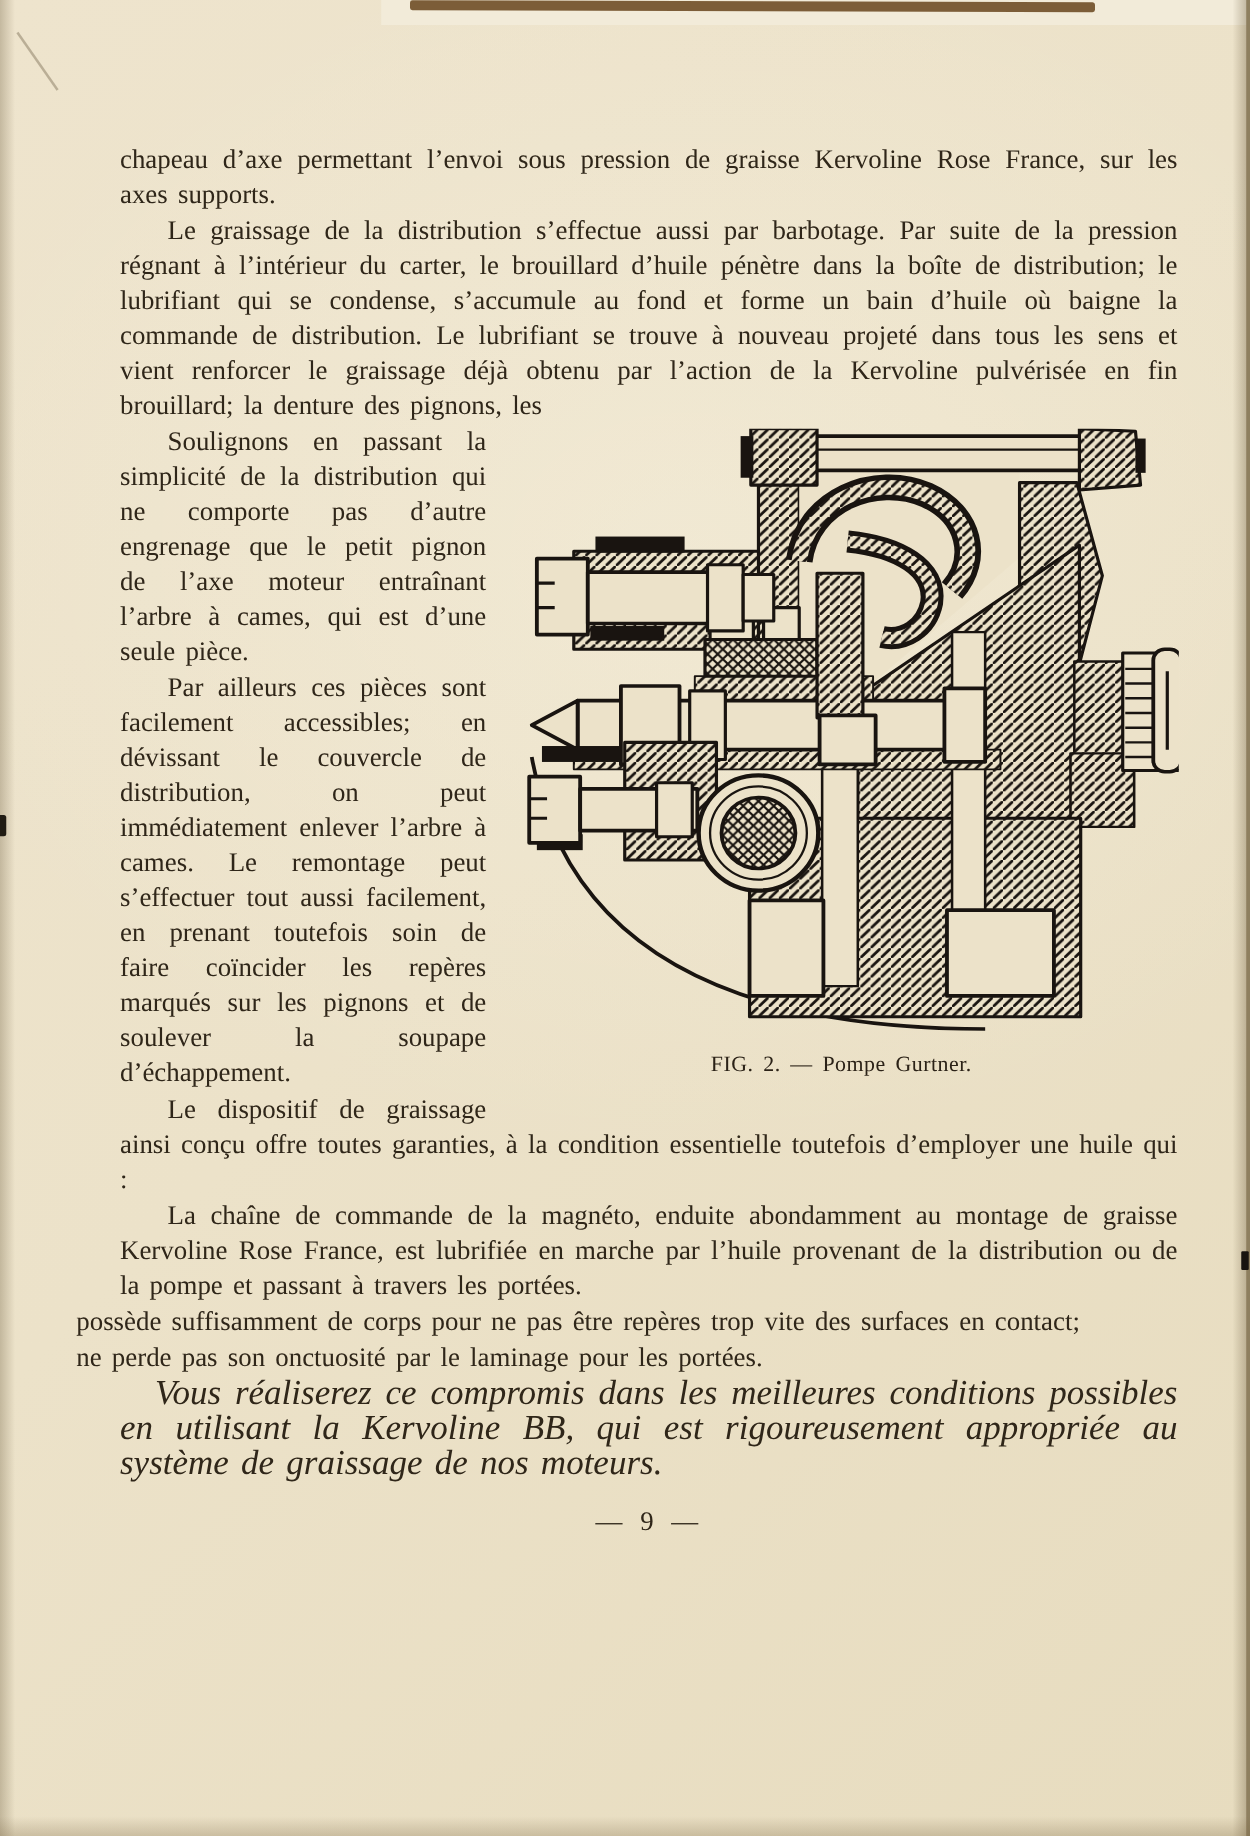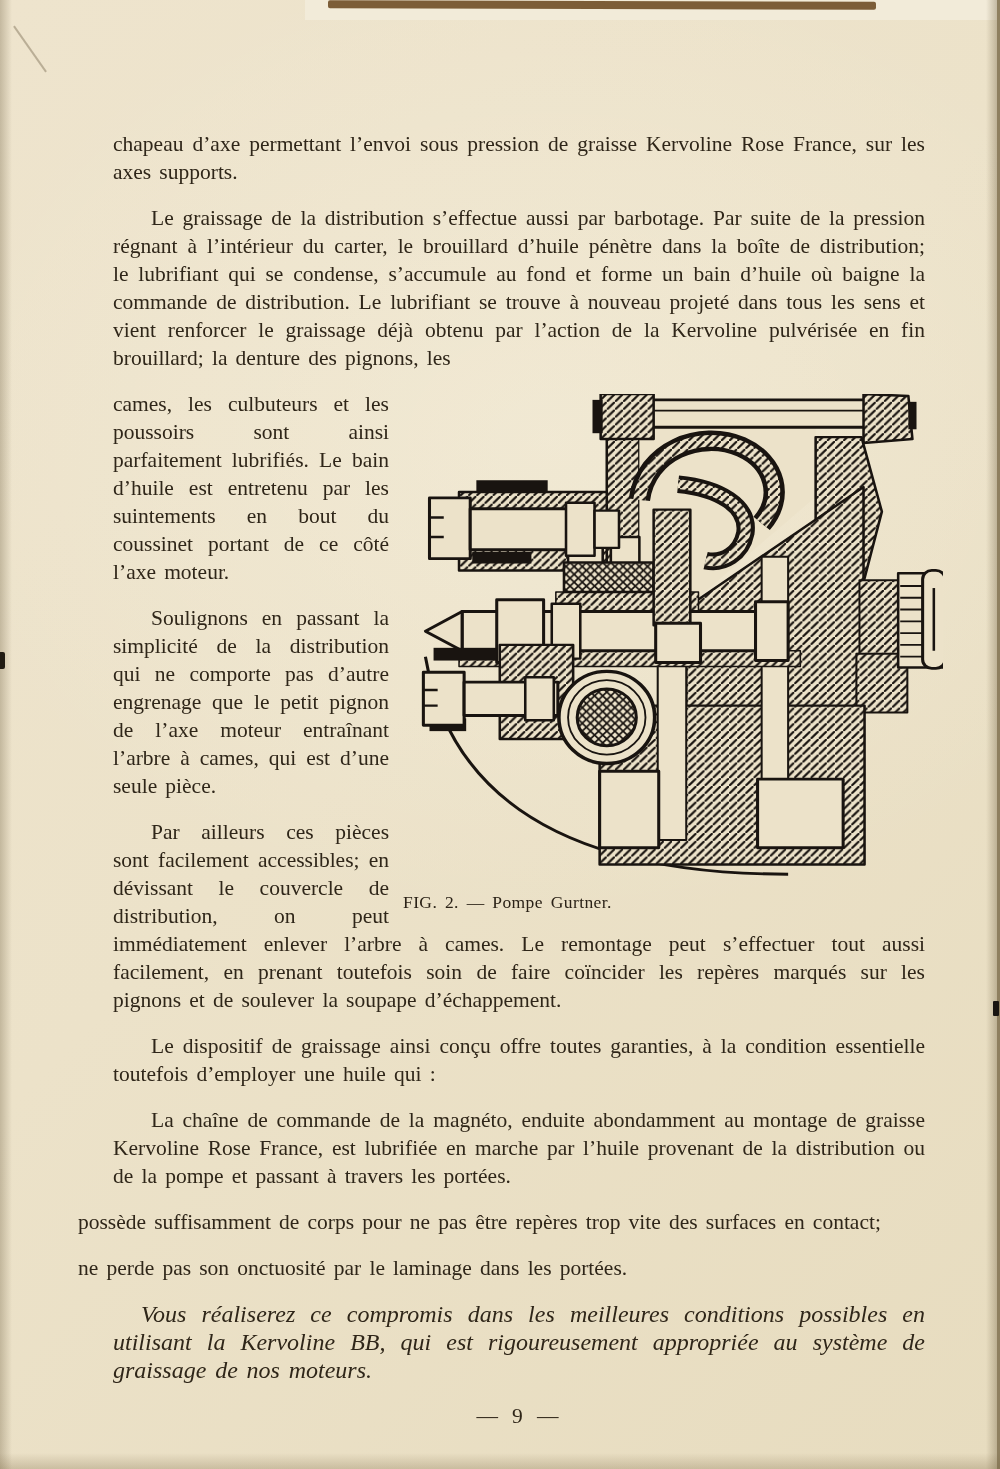--- a/index.html
+++ b/index.html
@@ -24,29 +24,29 @@
   .left-notch{position:absolute;left:0;top:652px;width:5px;height:17px;background:#201b13;border-radius:0 2px 2px 0;}
   .corner-fold{position:absolute;left:2px;top:48px;width:56px;height:2px;background:rgba(90,75,50,0.35);transform:rotate(55deg);}
   .edge-bottom{position:absolute;left:0;bottom:0;width:100%;height:16px;background:linear-gradient(to bottom, rgba(0,0,0,0), rgba(120,100,65,0.28));}
 
   .content{
     position:absolute;left:95px;top:112px;width:848px;
     font-size:21.5px;line-height:28px;
     text-align:justify;word-spacing:0.13em;
     hyphens:none;
   }
-  .content p{margin:18px;}
+  .content p{margin:1px;}
   .indent{text-indent:38px;}
   .li{margin:2px 0 0 98px;text-indent:-35px;}
-  .closing{font-style:italic;text-indent:28px;margin-top:4px;font-size:24px;}
+  .closing{font-style:italic;text-indent:28px;margin-top:4px;font-size:28px;}
   .pagenum{text-align:center;margin-top:18px;font-size:21.5px;letter-spacing:3px;}
 
   figure.fig{float:right;width:540px;margin:4px 0 10px 14px;padding:0;}
   figure.fig svg{display:block;width:540px;height:490px;}
-  figcaption{text-align:left;font-size:17.5px;margin-top:4px;letter-spacing:0.4px;word-spacing:3px;color:#2b2217;}
+  figcaption{text-align:center;font-size:17.5px;margin-top:4px;letter-spacing:0.4px;word-spacing:3px;color:#2b2217;}
 </style>
 </head>
 <body>
 
 <div class="page">
 
   <div class="top-light"></div>
   <div class="top-strip"></div>
   <div class="edge-right"></div>
   <div class="edge-right-line"></div>
@@ -158,28 +158,27 @@
             <path d="M232,108 C238,58 292,36 332,54 C366,70 374,106 352,132" stroke="url(#hatch)" stroke-width="12"></path>
             <path d="M270,92 C310,96 340,114 336,142 C332,163 314,174 297,170" stroke="#191410" stroke-width="18"></path>
             <path d="M270,92 C310,96 340,114 336,142 C332,163 314,174 297,170" stroke="url(#hatch)" stroke-width="10"></path>
             <rect x="248" y="234" width="44" height="40" fill="#ece2c9" stroke="#191410" stroke-width="3"></rect>
           </g>
         </g>
       </svg>
       <figcaption>FIG. 2. — Pompe Gurtner.</figcaption>
     </figure>
 
-    <p>cames, les culbuteurs et les poussoirs sont ainsi parfaitement lubrifiés. Le bain d’huile est entretenu par les suintements en bout du coussinet portant de ce côté l’axe moteur.</p>
     <p class="indent">Soulignons en passant la simplicité de la distribution qui ne comporte pas d’autre engrenage que le petit pignon de l’axe moteur entraînant l’arbre à cames, qui est d’une seule pièce.</p>
     <p class="indent">Par ailleurs ces pièces sont facilement accessibles; en dévissant le couvercle de distribution, on peut immédiatement enlever l’arbre à cames. Le remontage peut s’effectuer tout aussi facilement, en prenant toutefois soin de faire coïncider les repères marqués sur les pignons et de soulever la soupape d’échappement.</p>
     <p class="indent">Le dispositif de graissage ainsi conçu offre toutes garanties, à la condition essentielle toutefois d’employer une huile qui :</p>
     <p class="indent">La chaîne de commande de la magnéto, enduite abondamment au montage de graisse Kervoline Rose France, est lubrifiée en marche par l’huile provenant de la distribution ou de la pompe et passant à travers les portées.</p>
 
     <div>
       <p class="li">possède suffisamment de corps pour ne pas être repères trop vite des surfaces en contact;</p>
-      <p class="li">ne perde pas son onctuosité par le laminage dans les portées.</p>
+      <p class="li">ne perde pas son onctuosité par le laminage pour les portées.</p>
     </div>
 
     <p class="closing">Vous réaliserez ce compromis dans les meilleures conditions possibles en utilisant la Kervoline BB, qui est rigoureusement appropriée au système de graissage de nos moteurs.</p>
 
     <div class="pagenum">— 9 —</div>
   </div>
 </div>
 
 </body></html>

